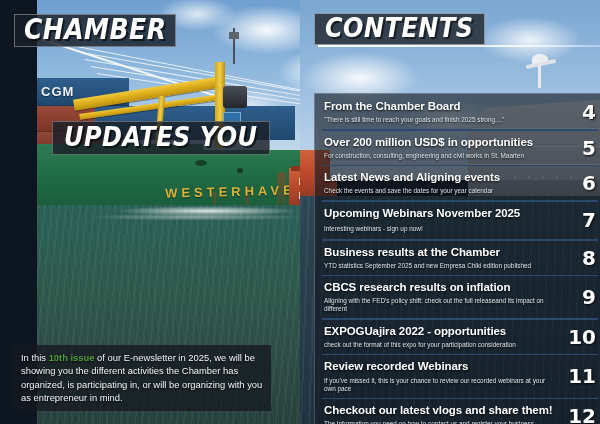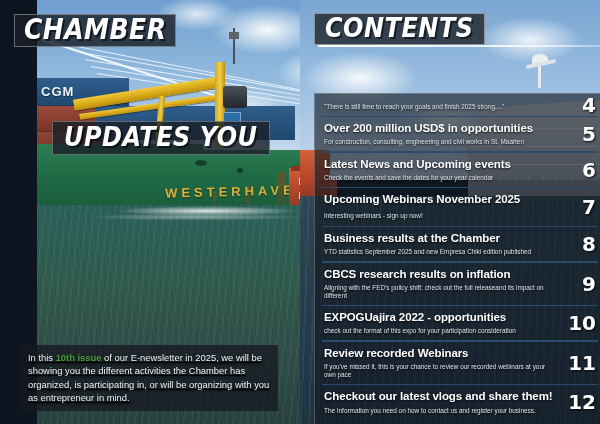--- a/index.html
+++ b/index.html
@@ -167,24 +167,23 @@
   .toc-row .num {
     position:absolute; right:4px; top:50%; transform:translateY(-52%);
     font-family:"DejaVu Sans", sans-serif; font-weight:bold;
     font-size:20px; color:#ffffff; line-height:1;
     text-shadow:1px 1px 2px rgba(0,0,0,.85);
   }
   .toc-sep { height:1.5px; background:#2c4a6e; margin:0 2px 0 8px; }
 
   
   .intro {
-    position:absolute; left:20px; top:345px; width:258px;
+    position:absolute; left:13px; top:345px; width:258px;
     background:rgba(22,26,32,.78);
     padding:6px 8px 7px 8px;
-    text-decoration:underline;
   }
   .intro p {
     font-family:"Liberation Sans", sans-serif; font-size:9.4px;
     color:#f2f4f6; line-height:1.42;
     text-shadow:0 1px 2px rgba(0,0,0,.8);
   }
   .intro .hl { color:#4fa03a; font-weight:bold; }
 </style>
 </head>
 <body>
@@ -271,34 +270,35 @@
   </div>
 
   <div class="hdr-contents">
     <span>CONTENTS</span>
   </div>
   <div class="hdr-rule"></div>
 
   <div class="toc">
 
     <div class="toc-row">
+      <div class="ttl">From the Chamber Board</div>
       <div class="sub">"There is still time to reach your goals and finish 2025 strong...."</div>
       <div class="num">4</div>
     </div>
     <div class="toc-sep"></div>
 
     <div class="toc-row">
       <div class="ttl">Over 200 million USD$ in opportunities</div>
       <div class="sub">For construction, consulting, engineering and civil works in St. Maarten</div>
       <div class="num">5</div>
     </div>
     <div class="toc-sep"></div>
 
     <div class="toc-row">
-      <div class="ttl">Latest News and Upcoming events</div>
+      <div class="ttl">Latest News and Aligning events</div>
       <div class="sub">Check the events and save the dates for your year calendar</div>
       <div class="num">6</div>
     </div>
     <div class="toc-sep"></div>
 
     <div class="toc-row" style="padding-bottom:6px;">
       <div class="ttl">Upcoming Webinars November 2025</div>
       <div class="sub" style="margin-top:5px;">Interesting webinars - sign up now!</div>
       <div class="num">7</div>
     </div>

